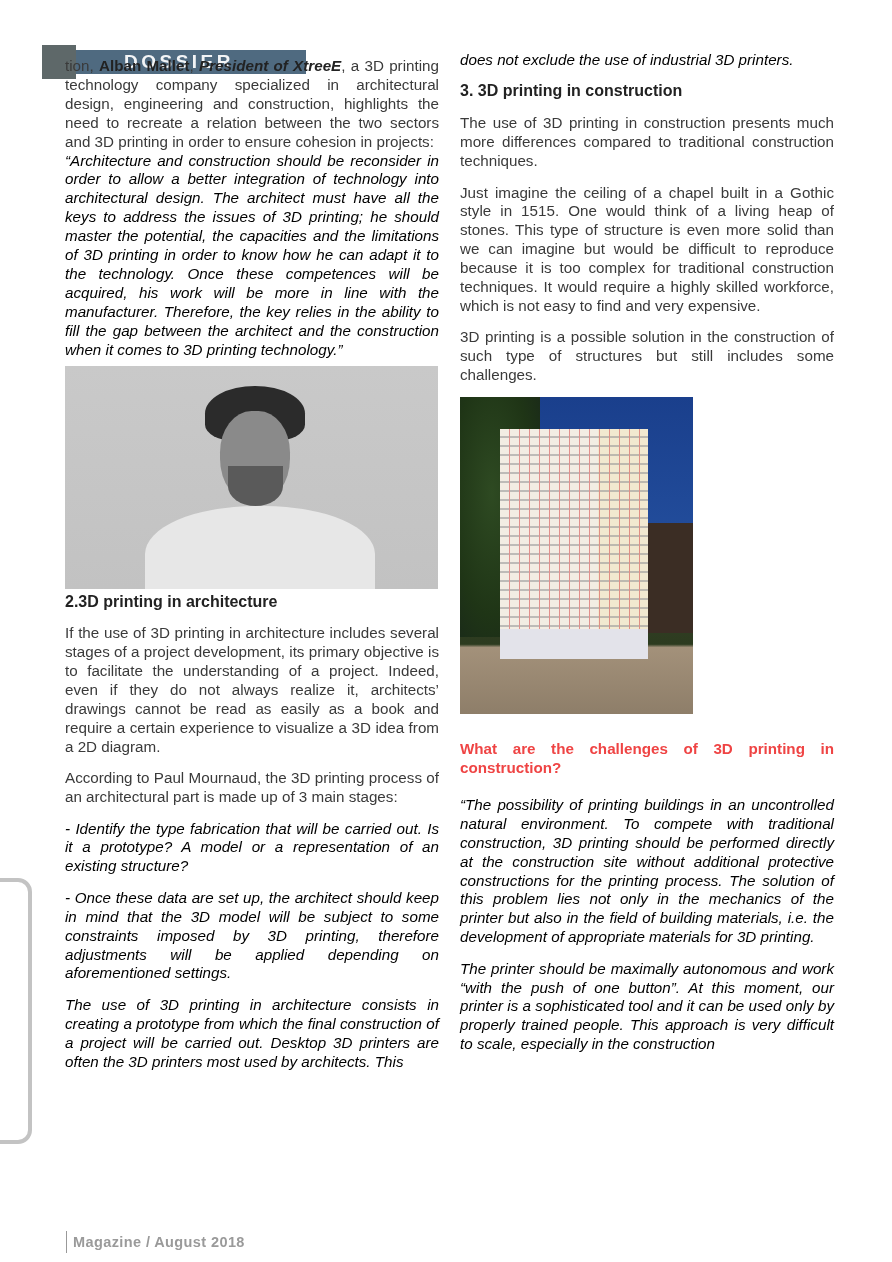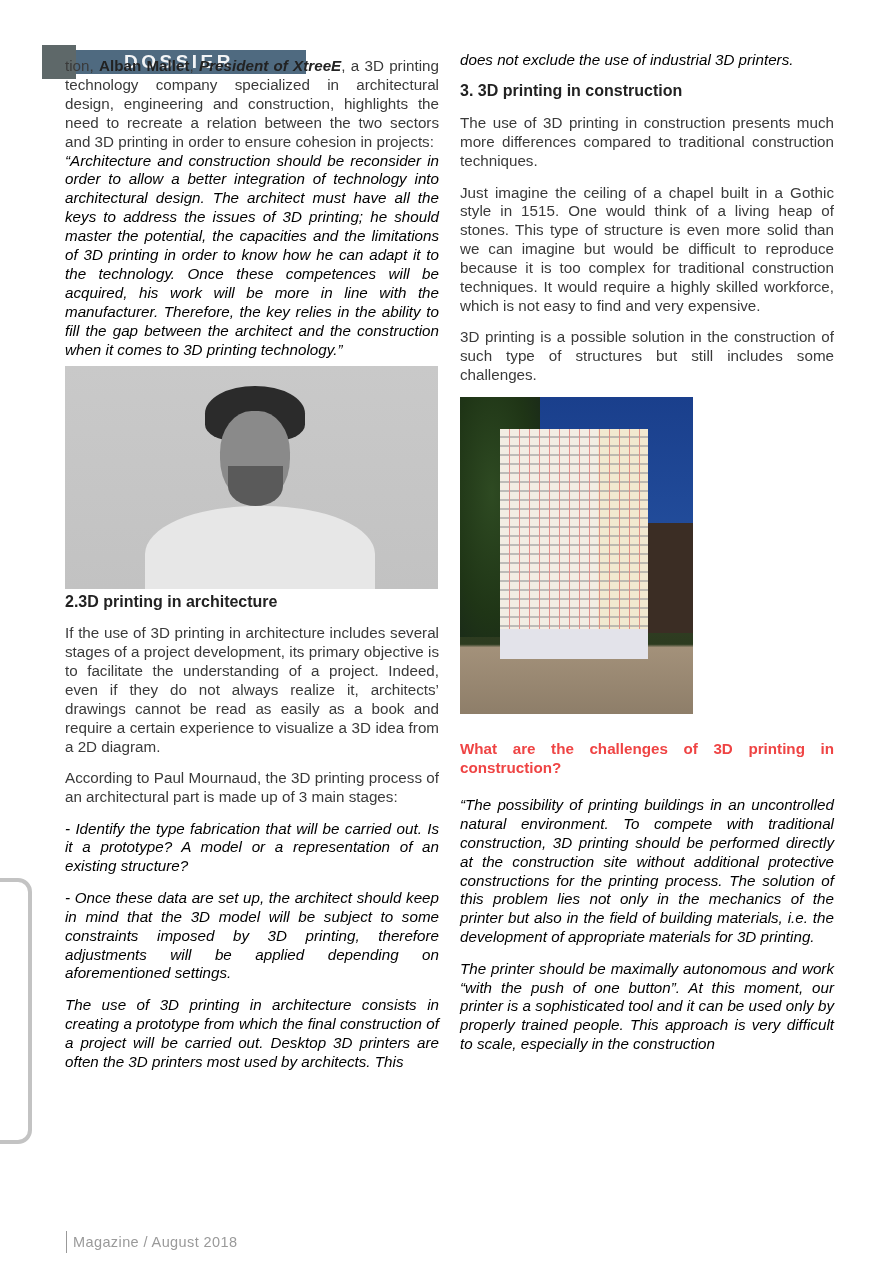--- a/index.html
+++ b/index.html
@@ -35,21 +35,21 @@
   .photo-building .trees { position:absolute; left:0; top:0; width:80px; height:240px;
      background:radial-gradient(ellipse at 40% 40%,#2e4a22 0%,#1f3516 60%,#18261a 100%); }
   .photo-building .wall { position:absolute; right:0; top:126px; width:60px; height:110px; background:#3b2d24; }
   .photo-building .tower { position:absolute; left:40px; top:32px; width:148px; height:230px;
      background:#f2ede3; box-shadow: inset -50px 0 0 rgba(240,230,190,0.5); }
   .photo-building .stripes { position:absolute; left:40px; top:32px; width:148px; height:200px;
      background:repeating-linear-gradient(90deg, transparent 0 9px, #d65454 9px 10px),
                 repeating-linear-gradient(180deg, transparent 0 7px, #9a9a9a 7px 9px); opacity:0.6; }
   .photo-building .base { position:absolute; left:40px; top:232px; width:148px; height:30px; background:#e3e3ea; }
   .footer { position:absolute; left:66px; top:1231px; height:22px; border-left:1.5px solid #999;
-            padding-left:6px; color:#9a9a9a; font-weight:normal; font-size:14.5px; line-height:22px; letter-spacing:0.4px; }
+            padding-left:6px; color:#9a9a9a; font-weight:bold; font-size:14.5px; line-height:22px; letter-spacing:0.4px; }
   .side-bracket { position:absolute; left:-20px; top:878px; width:44px; height:258px;
                   border:4px solid #c3c3c3; border-radius:14px; }
 </style>
 </head>
 <body>
 
 <div class="header-bar">
   <div class="tab-accent"></div>
   <div class="title">DOSSIER</div>
 </div>

